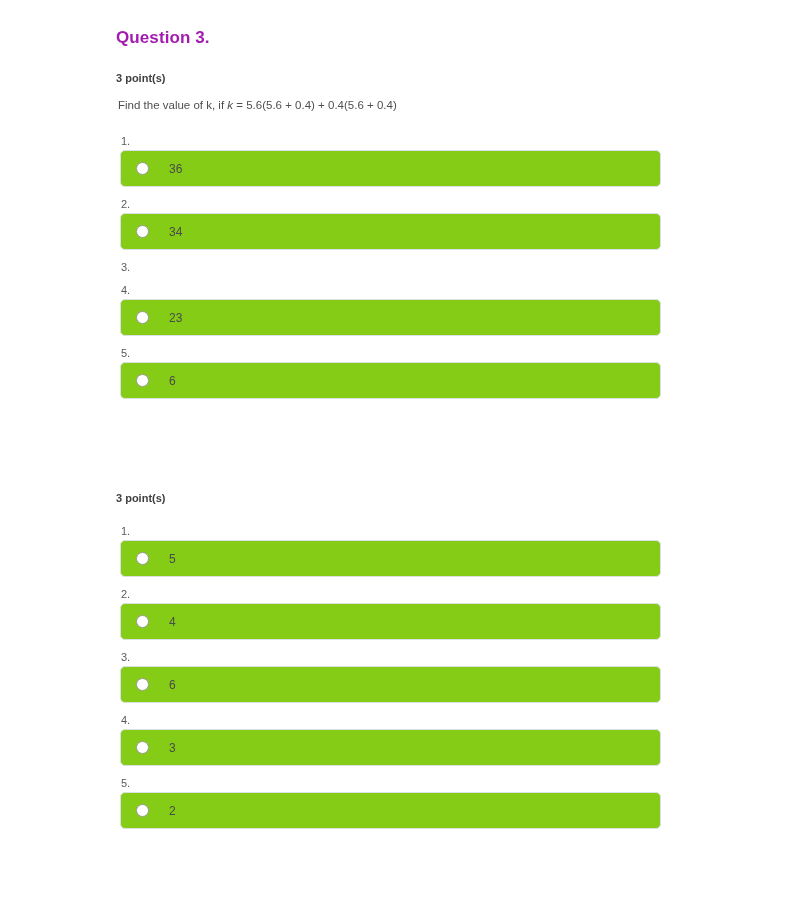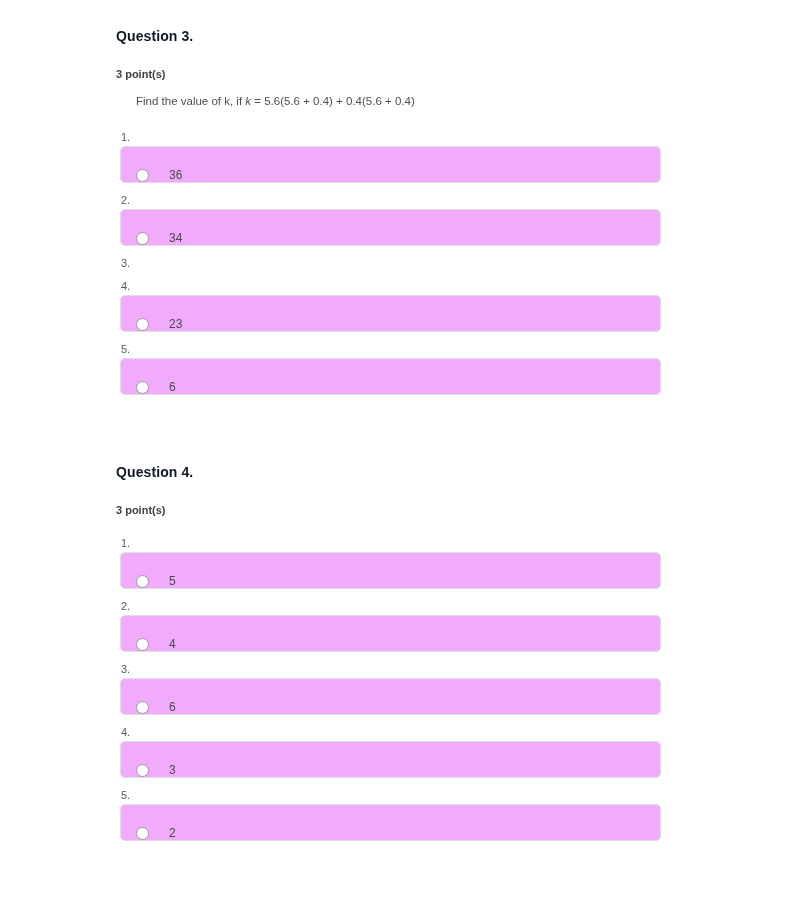--- a/index.html
+++ b/index.html
@@ -16,34 +16,34 @@
     overflow: hidden;
   }
   .content {
     position: absolute;
     left: 116px;
     top: 28px;
     width: 548px;
   }
   .question-block { width: 100%; }
   .q-title {
-    font-size: 14px;
+    font-size: 17px;
     font-weight: 700;
-    color: #0f172a;
+    color: #a21caf;
     letter-spacing: 0.1px;
   }
   .q-points {
     margin-top: 24px;
     font-size: 11px;
     font-weight: 700;
     color: #3f3f3f;
   }
   .q-prompt {
     margin-top: 13px;
-    margin-left: 20px;
+    margin-left: 2px;
     font-size: 11.5px;
     line-height: 17px;
     color: #4f4f4f;
   }
   .q-prompt i { font-style: italic; }
   .q-prompt u { text-underline-offset: 2px; }
   .options {
     margin-top: 21px;
     margin-left: 4px;
   }
@@ -51,25 +51,25 @@
   .option-number {
     font-size: 11px;
     color: #5a5a5a;
     margin-bottom: 3px;
     margin-left: 1px;
   }
   .option-box {
     box-sizing: border-box;
     width: 541px;
     height: 37px;
-    background: #f0abfc;
+    background: #84cc16;
     border: 1px solid #dcdfe3;
     border-radius: 5px;
     display: flex;
-    align-items: flex-end;
+    align-items: center;
     padding-left: 15px;
     cursor: pointer;
   }
   .radio {
     box-sizing: border-box;
     width: 13px;
     height: 13px;
     border: 1px solid #9a9a9a;
     border-radius: 50%;
     background: #ffffff;
@@ -126,21 +126,20 @@
             <span class="radio"></span>
             <span class="option-value">6</span>
           </div>
         </div>
       </div>
     </div>
 
     <div class="q-gap"></div>
 
     <div class="question-block">
-      <div class="q-title">Question 4.</div>
       <div class="q-points">3 point(s)</div>
 
       <div class="options">
         <div class="option">
           <div class="option-number">1.</div>
           <div class="option-box">
             <span class="radio"></span>
             <span class="option-value">5</span>
           </div>
         </div>

